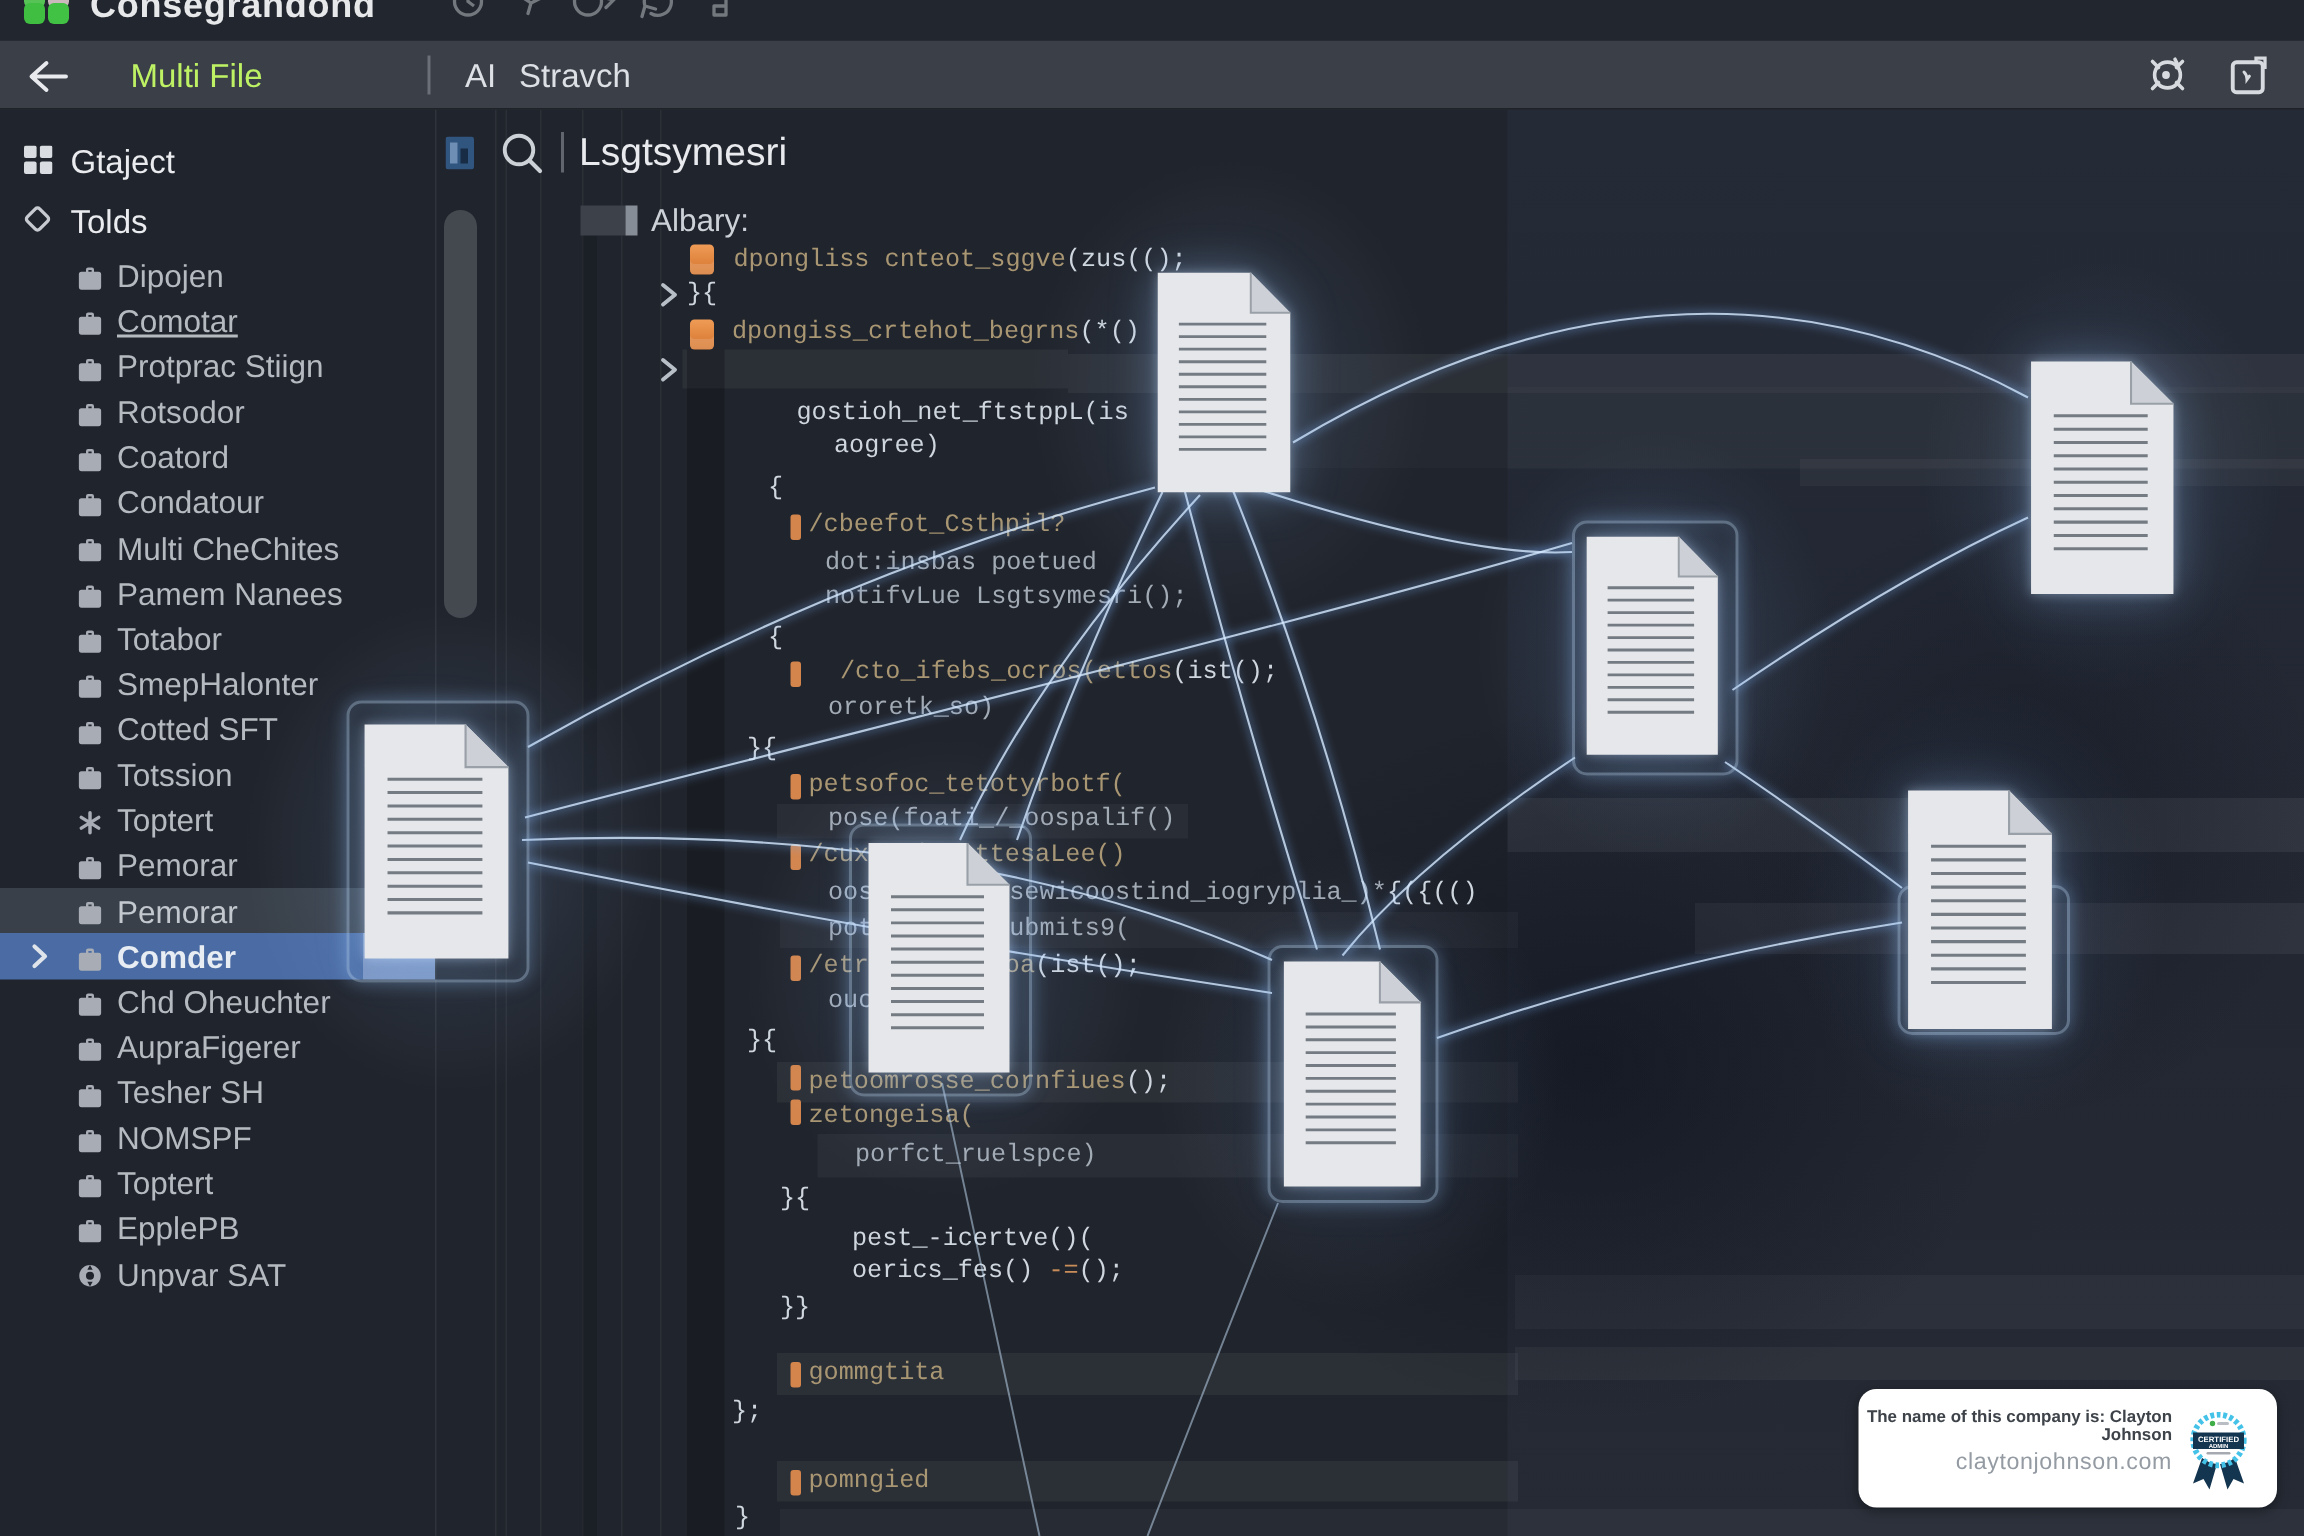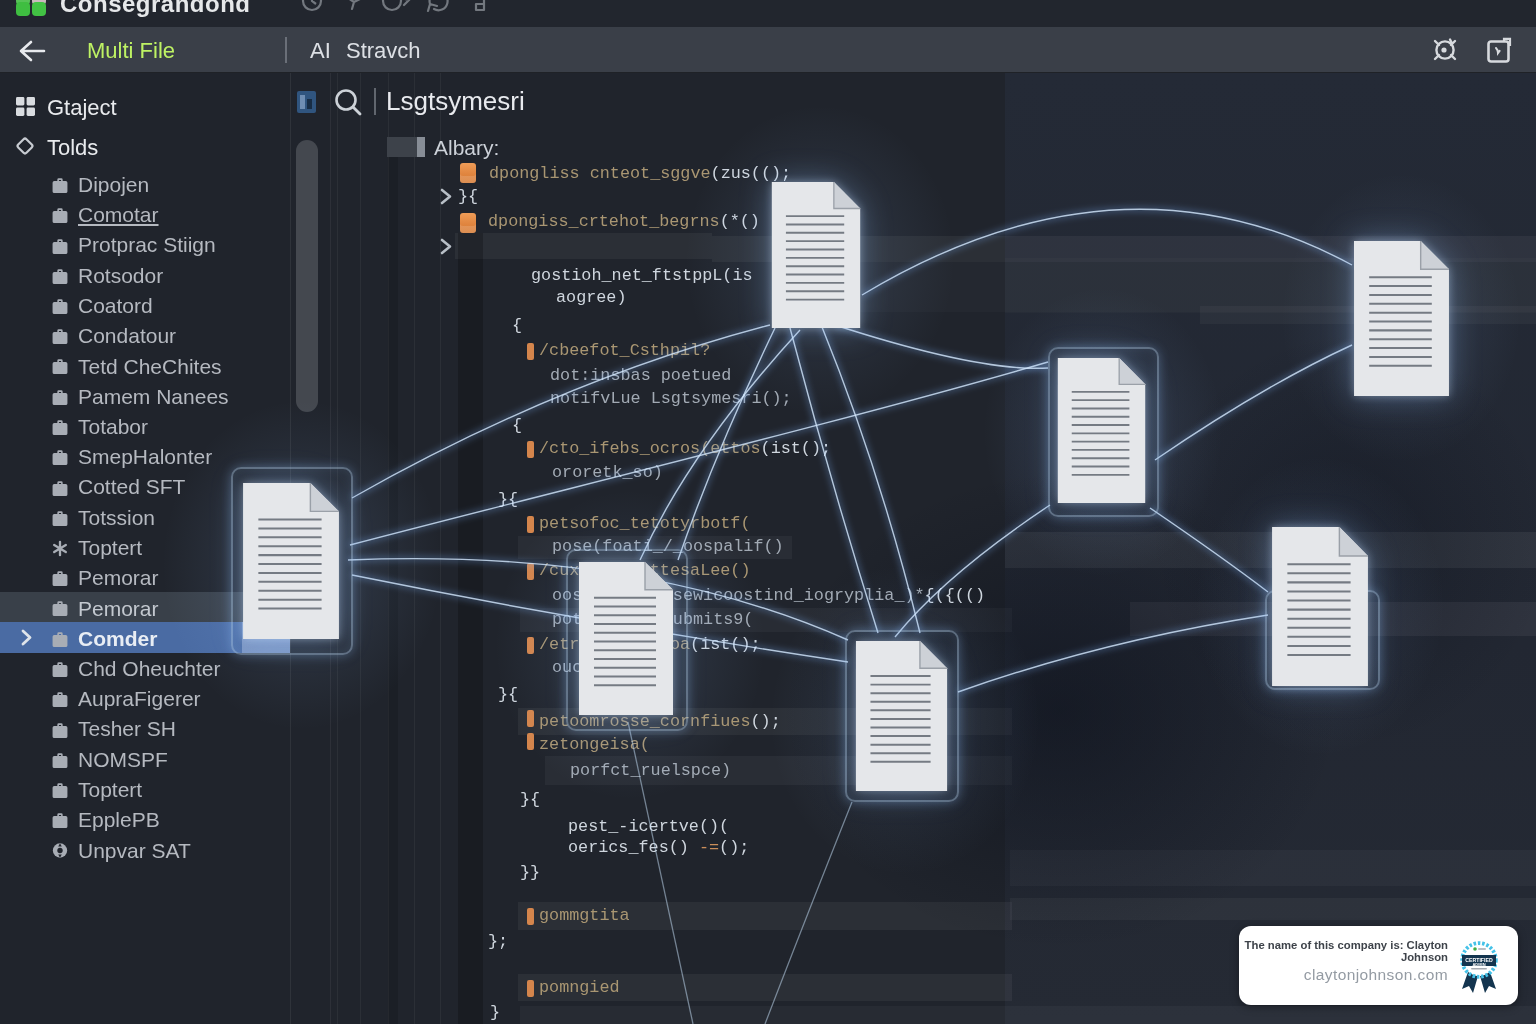--- a/index.html
+++ b/index.html
@@ -76,21 +76,21 @@
       </svg>
     <div class="cl wh" style="left:531px;top:264px;">gostioh_net_ftstppL(is</div>
     <div class="cl wh" style="left:556px;top:286px;text-align:center;">aogree)</div>
     <div class="cl wh" style="left:512px;top:314px;">{</div>
     <div class="obar" style="left:527px;top:343px;"></div>
     <div class="cl tan" style="left:539px;top:339px;">/cbeefot_Csthpil?</div>
     <div class="cl gy" style="left:550px;top:364px;">dot:insbas poetued</div>
     <div class="cl gy" style="left:550px;top:387px;">notifvLue Lsgtsymesri();</div>
     <div class="cl wh" style="left:512px;top:414px;">{</div>
     <div class="obar" style="left:527px;top:441px;"></div>
-    <div class="cl" style="left:539px;top:437px;"><span class="tan">/cto_ifebs_ocros(ettos</span><span class="wh">(ist();</span></div>
+    <div class="cl" style="left:560px;top:437px;"><span class="tan">/cto_ifebs_ocros(ettos</span><span class="wh">(ist();</span></div>
     <div class="cl gy" style="left:552px;top:461px;">ororetk_so)</div>
     <div class="cl wh" style="left:498px;top:488px;">}{</div>
     <div class="obar" style="left:527px;top:516px;"></div>
     <div class="cl tan" style="left:539px;top:512px;">petsofoc_tetotyrbotf(</div>
     <div class="cl gy" style="left:552px;top:535px;">pose(foati_/_oospalif()</div>
     <div class="obar" style="left:527px;top:563px;"></div>
     <div class="cl tan" style="left:539px;top:559px;">/cuxemtiq rttesaLee()</div>
     <div class="cl" style="left:552px;top:584px;"><span class="gy">oosiprtandhrsewicoostind_iogryplia_)*</span><span class="wh">{({(()</span></div>
     <div class="cl gy" style="left:552px;top:608px;">potgewnnaossubmits9(</div>
     <div class="obar" style="left:527px;top:637px;"></div>
@@ -152,21 +152,21 @@
           <path fill="#a8adb5" d="M7 4.6 V3.1 A1.6 1.6 0 0 1 8.6 1.5 h2.8 A1.6 1.6 0 0 1 13 3.1 V4.6 h3.4 A1.9 1.9 0 0 1 18.3 6.5 v9.6 a1.9 1.9 0 0 1 -1.9 1.9 H3.6 a1.9 1.9 0 0 1 -1.9 -1.9 V6.5 A1.9 1.9 0 0 1 3.6 4.6 Z M8.8 4.6 h2.4 V3.3 H8.8 Z"></path>
         </svg>
     <div class="it" style="top:291px;">Coatord</div>
     <svg class="bi" style="top:328px;" viewBox="0 0 20 19">
           <path fill="#a8adb5" d="M7 4.6 V3.1 A1.6 1.6 0 0 1 8.6 1.5 h2.8 A1.6 1.6 0 0 1 13 3.1 V4.6 h3.4 A1.9 1.9 0 0 1 18.3 6.5 v9.6 a1.9 1.9 0 0 1 -1.9 1.9 H3.6 a1.9 1.9 0 0 1 -1.9 -1.9 V6.5 A1.9 1.9 0 0 1 3.6 4.6 Z M8.8 4.6 h2.4 V3.3 H8.8 Z"></path>
         </svg>
     <div class="it" style="top:321px;">Condatour</div>
     <svg class="bi" style="top:358px;" viewBox="0 0 20 19">
           <path fill="#a8adb5" d="M7 4.6 V3.1 A1.6 1.6 0 0 1 8.6 1.5 h2.8 A1.6 1.6 0 0 1 13 3.1 V4.6 h3.4 A1.9 1.9 0 0 1 18.3 6.5 v9.6 a1.9 1.9 0 0 1 -1.9 1.9 H3.6 a1.9 1.9 0 0 1 -1.9 -1.9 V6.5 A1.9 1.9 0 0 1 3.6 4.6 Z M8.8 4.6 h2.4 V3.3 H8.8 Z"></path>
         </svg>
-    <div class="it" style="top:352px;">Tetd CheChites</div>
+    <div class="it" style="top:352px;">Multi CheChites</div>
     <svg class="bi" style="top:389px;" viewBox="0 0 20 19">
           <path fill="#a8adb5" d="M7 4.6 V3.1 A1.6 1.6 0 0 1 8.6 1.5 h2.8 A1.6 1.6 0 0 1 13 3.1 V4.6 h3.4 A1.9 1.9 0 0 1 18.3 6.5 v9.6 a1.9 1.9 0 0 1 -1.9 1.9 H3.6 a1.9 1.9 0 0 1 -1.9 -1.9 V6.5 A1.9 1.9 0 0 1 3.6 4.6 Z M8.8 4.6 h2.4 V3.3 H8.8 Z"></path>
         </svg>
     <div class="it" style="top:382px;">Pamem Nanees</div>
     <svg class="bi" style="top:419px;" viewBox="0 0 20 19">
           <path fill="#a8adb5" d="M7 4.6 V3.1 A1.6 1.6 0 0 1 8.6 1.5 h2.8 A1.6 1.6 0 0 1 13 3.1 V4.6 h3.4 A1.9 1.9 0 0 1 18.3 6.5 v9.6 a1.9 1.9 0 0 1 -1.9 1.9 H3.6 a1.9 1.9 0 0 1 -1.9 -1.9 V6.5 A1.9 1.9 0 0 1 3.6 4.6 Z M8.8 4.6 h2.4 V3.3 H8.8 Z"></path>
         </svg>
     <div class="it" style="top:412px;">Totabor</div>
     <svg class="bi" style="top:449px;" viewBox="0 0 20 19">
           <path fill="#a8adb5" d="M7 4.6 V3.1 A1.6 1.6 0 0 1 8.6 1.5 h2.8 A1.6 1.6 0 0 1 13 3.1 V4.6 h3.4 A1.9 1.9 0 0 1 18.3 6.5 v9.6 a1.9 1.9 0 0 1 -1.9 1.9 H3.6 a1.9 1.9 0 0 1 -1.9 -1.9 V6.5 A1.9 1.9 0 0 1 3.6 4.6 Z M8.8 4.6 h2.4 V3.3 H8.8 Z"></path>

